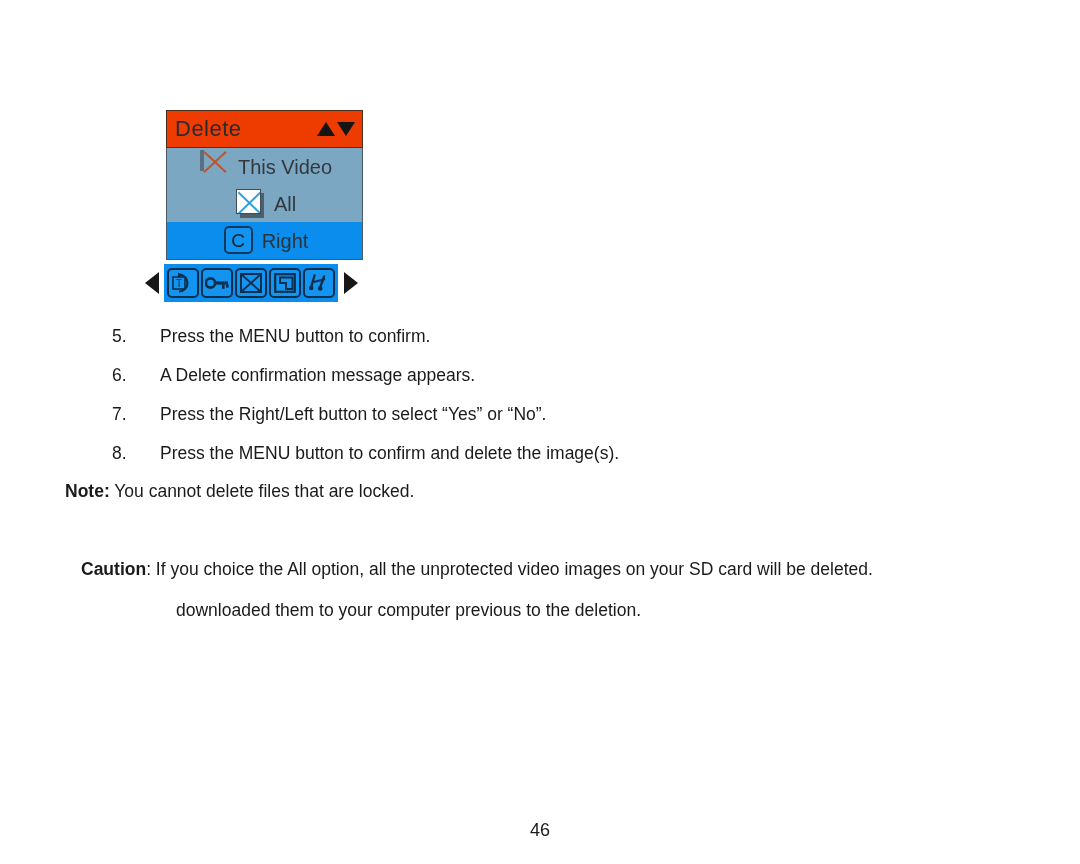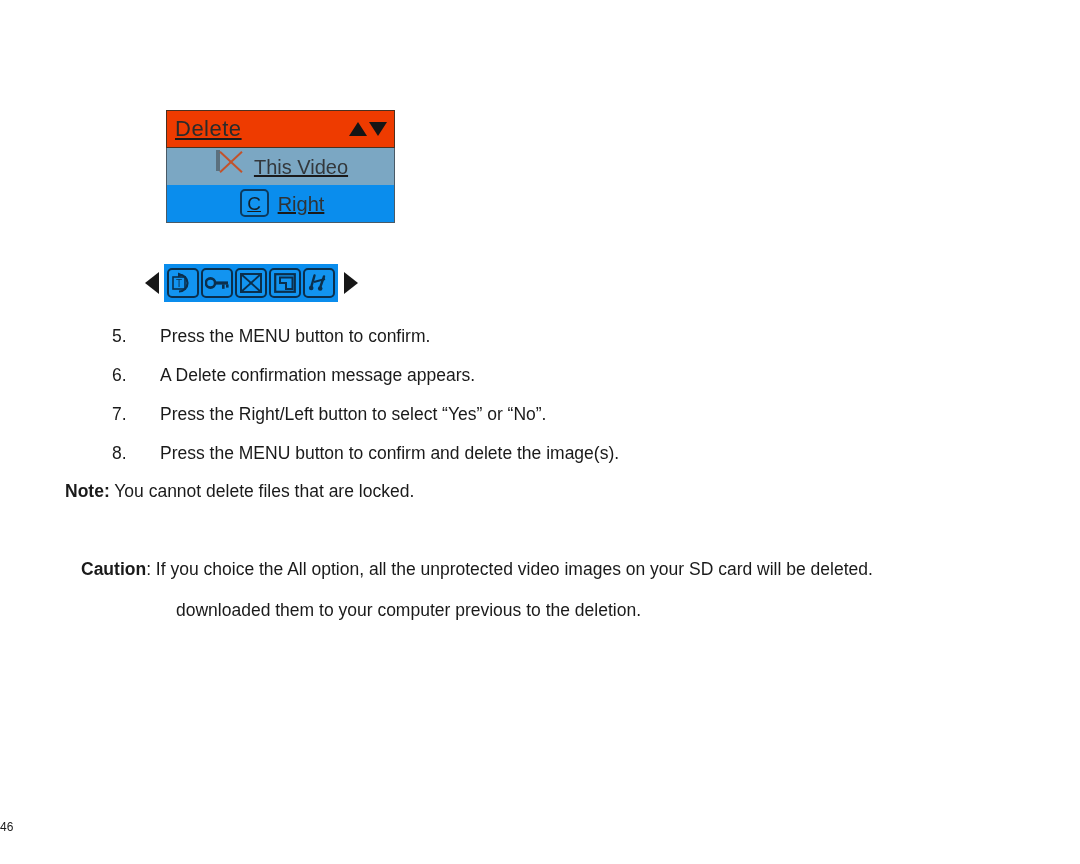--- a/index.html
+++ b/index.html
@@ -22,22 +22,21 @@
     left: 140px;
     top: 110px;
     width: 280px;
     height: 196px;
   }
 
   .lcd-panel {
     position: absolute;
     left: 26px;
     top: 0px;
-    width: 229px;
-    text-decoration: underline;
+    width: 197px;
   }
 
   
   .lcd-title-bar {
     height: 38px;
     background: #ee3b00;
     border: 1px solid #4a3020;
     box-sizing: border-box;
     display: flex;
     align-items: center;
@@ -268,22 +267,22 @@
   .caution-cont {
     margin: 0 0 20px 0;
     padding-left: 95px;
   }
 
   .page-number {
     position: absolute;
     left: 0;
     top: 820px;
     width: 1080px;
-    text-align: left;
-    font-size: 12px;
+    text-align: center;
+    font-size: 18px;
   }
 </style>
 </head>
 <body>
 
 <div id="camera-screenshot">
 
   <div class="lcd-panel">
 
     <div class="lcd-title-bar">
@@ -296,20 +295,27 @@
 
     <div class="lcd-list">
 
       <div class="lcd-row">
         <span class="row-icon">
           <span class="icon-box-x"></span>
         </span>
         <span class="lcd-row-label">This Video</span>
       </div>
 
+      <div class="lcd-row">
+        <span class="row-icon icon-page-x">
+          <span class="shadow"></span>
+          <span class="page"></span>
+        </span>
+        <span class="lcd-row-label">All</span>
+      </div>
 
       <div class="lcd-row selected">
         <span class="row-icon">
           <span class="icon-cancel-c">C</span>
         </span>
         <span class="lcd-row-label">Right</span>
       </div>
 
     </div>
   </div>

